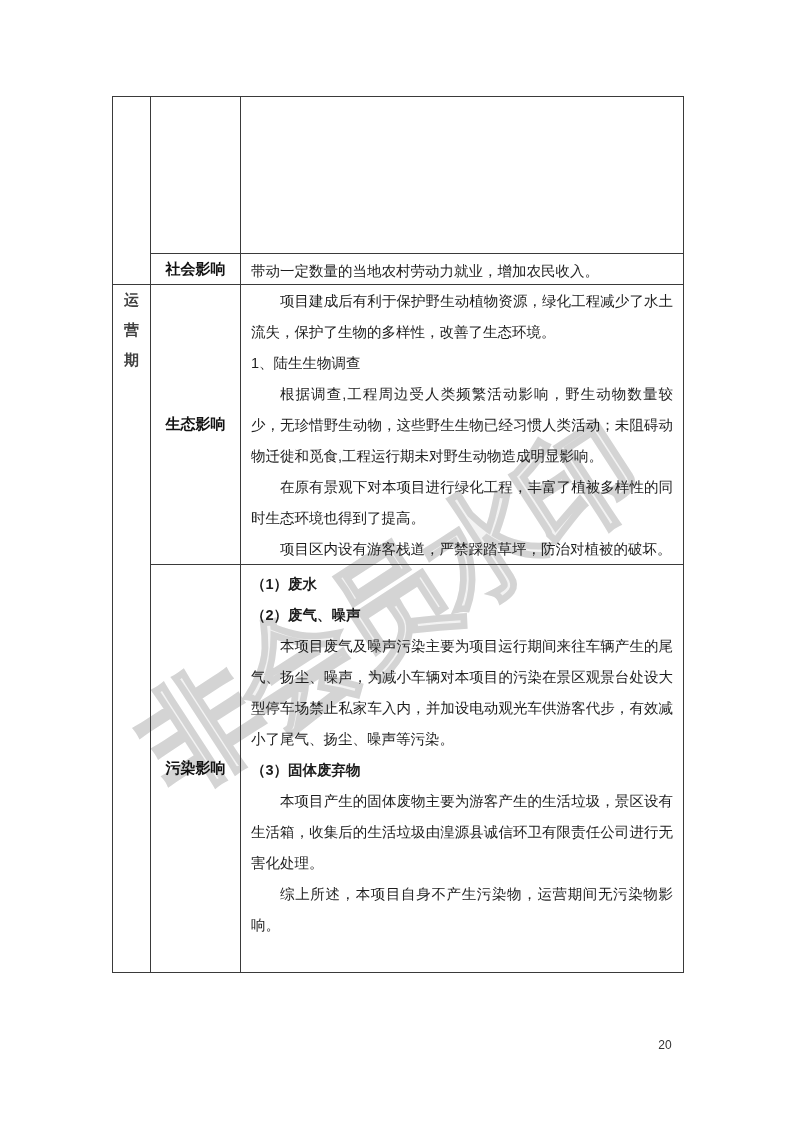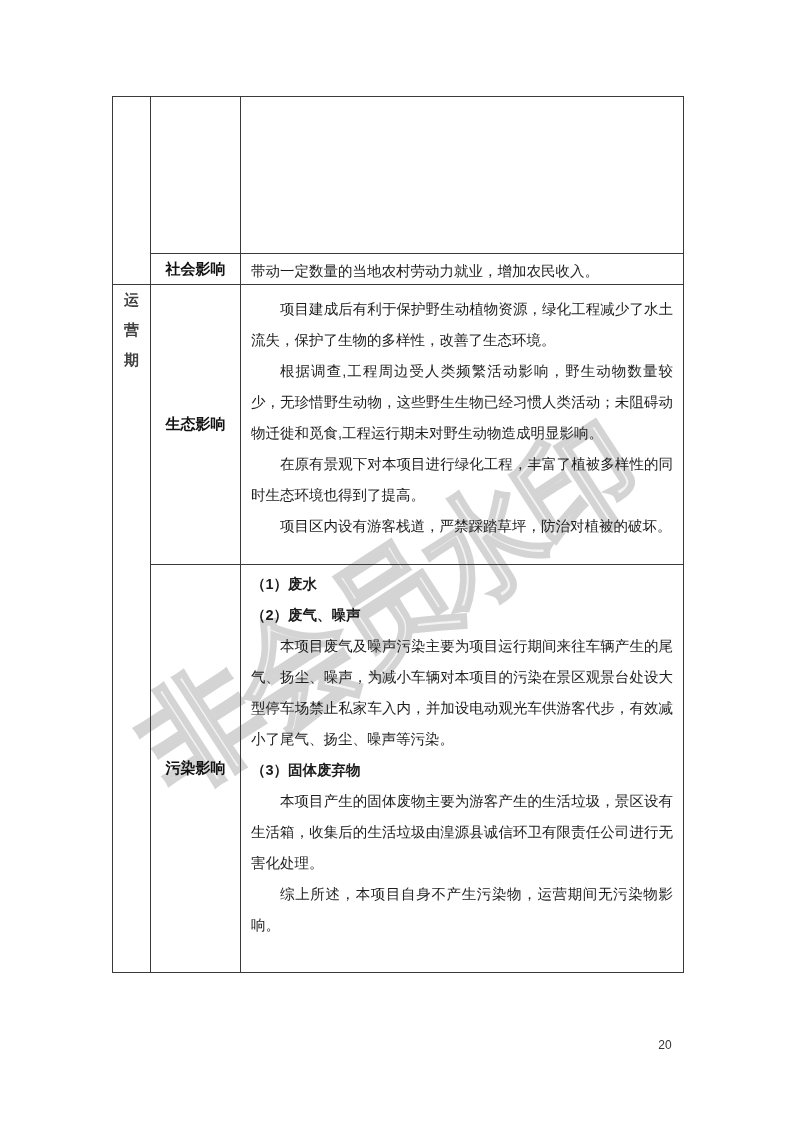--- a/index.html
+++ b/index.html
@@ -84,21 +84,21 @@
     left: 128px;
     width: 441px;
     padding: 2px 9px 0 10px;
     font-size: 14.5px;
     line-height: 31px;
     text-align: justify;
     color: #1d1d1d;
   }
   .cnt-r1 { top: 0;     height: 156px; }
   .cnt-r2 { top: 156px; height: 31px; line-height: 30px; padding-top: 3px; }
-  .cnt-r3 { top: 195px; height: 280px; }
+  .cnt-r3 { top: 187px; height: 280px; }
   .cnt-r4 { top: 467px; height: 407px; padding-top: 5px; }
 
   .para { }
   .para.indent { text-indent: 2em; }
   .para.bold { font-weight: bold; }
 
   
   .page-number {
     position: absolute;
     left: 650px;
@@ -128,20 +128,21 @@
 
 
   <div class="cell label-cell lbl-social">社会影响</div>
   <div class="cell content-cell cnt-r2">
     <div class="para">带动一定数量的当地农村劳动力就业，增加农民收入。</div>
   </div>
 
   <div class="cell label-cell lbl-eco">生态影响</div>
   <div class="cell content-cell cnt-r3">
     <div class="para indent">项目建成后有利于保护野生动植物资源，绿化工程减少了水土流失，保护了生物的多样性，改善了生态环境。</div>
+    <div class="para">1、陆生生物调查</div>
     <div class="para indent">根据调查,工程周边受人类频繁活动影响，野生动物数量较少，无珍惜野生动物，这些野生生物已经习惯人类活动；未阻碍动物迁徙和觅食,工程运行期未对野生动物造成明显影响。</div>
     <div class="para indent">在原有景观下对本项目进行绿化工程，丰富了植被多样性的同时生态环境也得到了提高。</div>
     <div class="para indent">项目区内设有游客栈道，严禁踩踏草坪，防治对植被的破坏。</div>
   </div>
 
   <div class="cell label-cell lbl-pollute">污染影响</div>
   <div class="cell content-cell cnt-r4">
     <div class="para bold">（1）废水</div>
     <div class="para bold">（2）废气、噪声</div>
     <div class="para indent">本项目废气及噪声污染主要为项目运行期间来往车辆产生的尾气、扬尘、噪声，为减小车辆对本项目的污染在景区观景台处设大型停车场禁止私家车入内，并加设电动观光车供游客代步，有效减小了尾气、扬尘、噪声等污染。</div>

